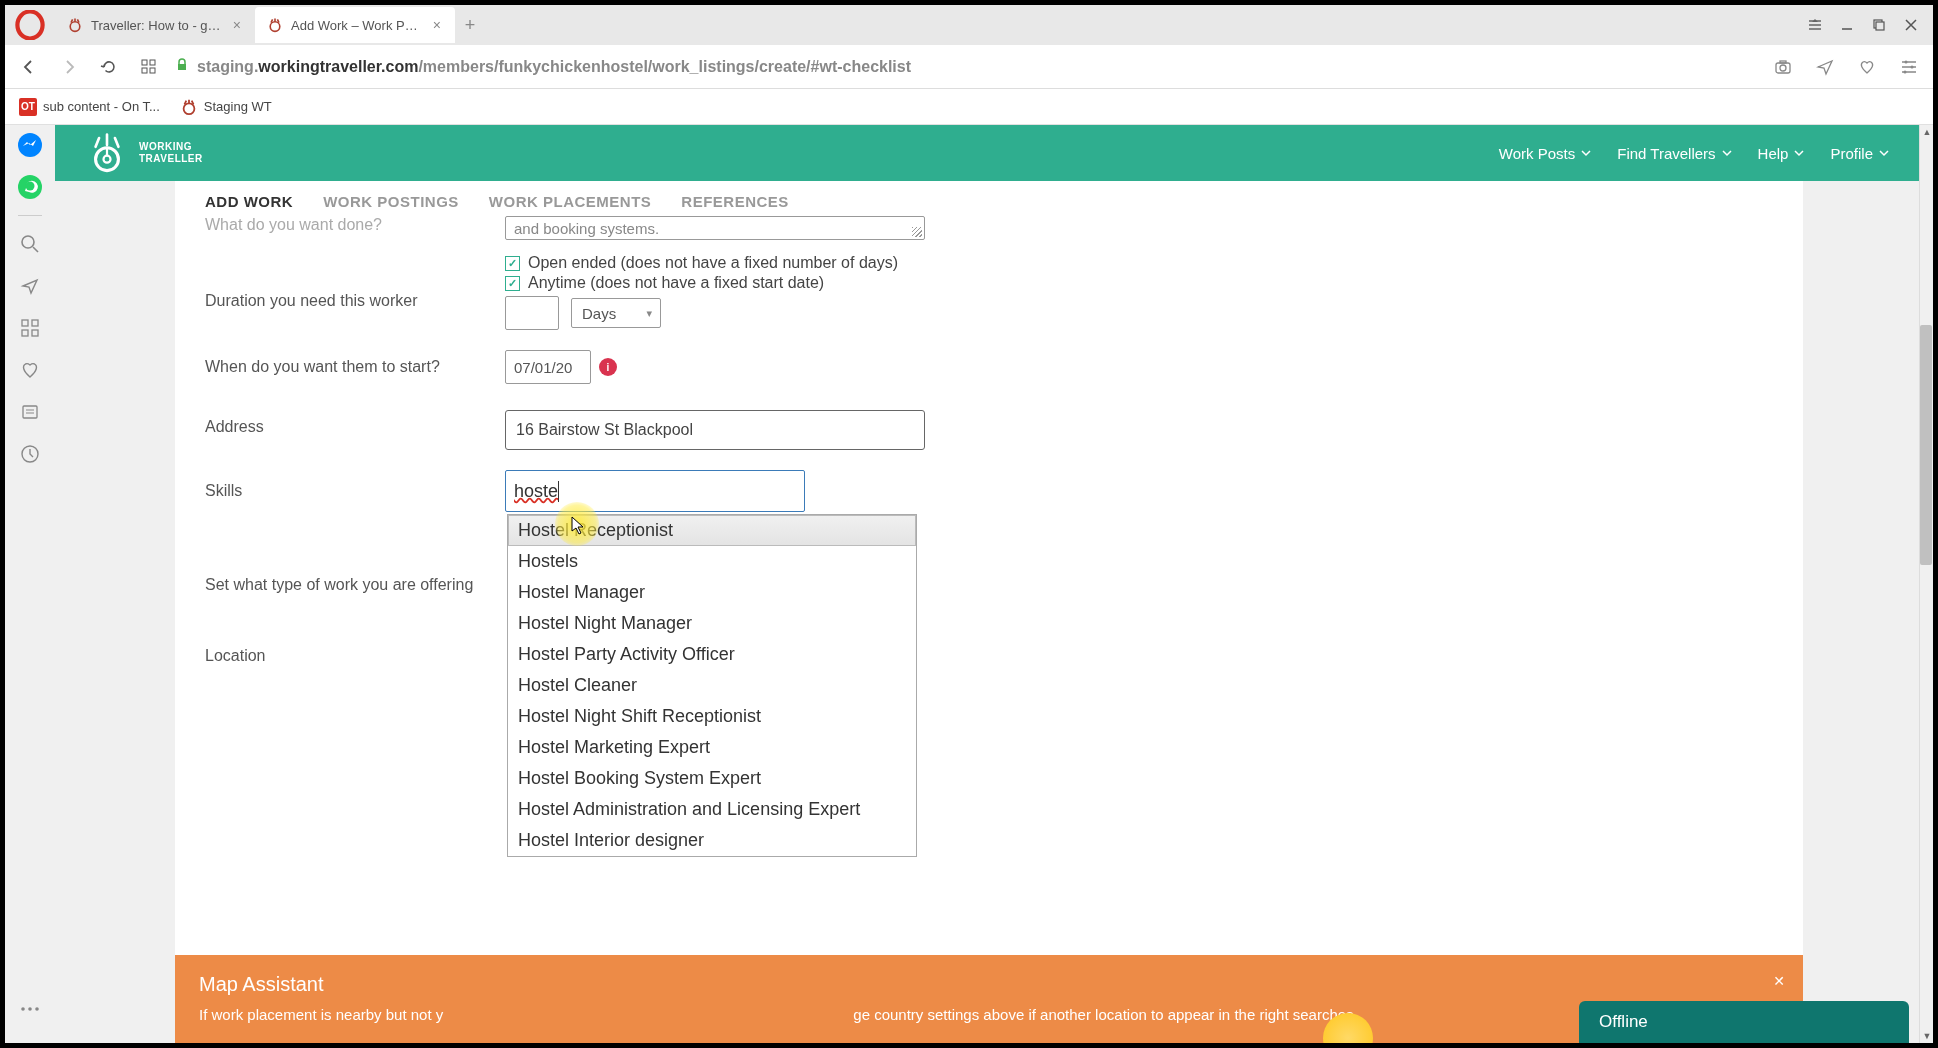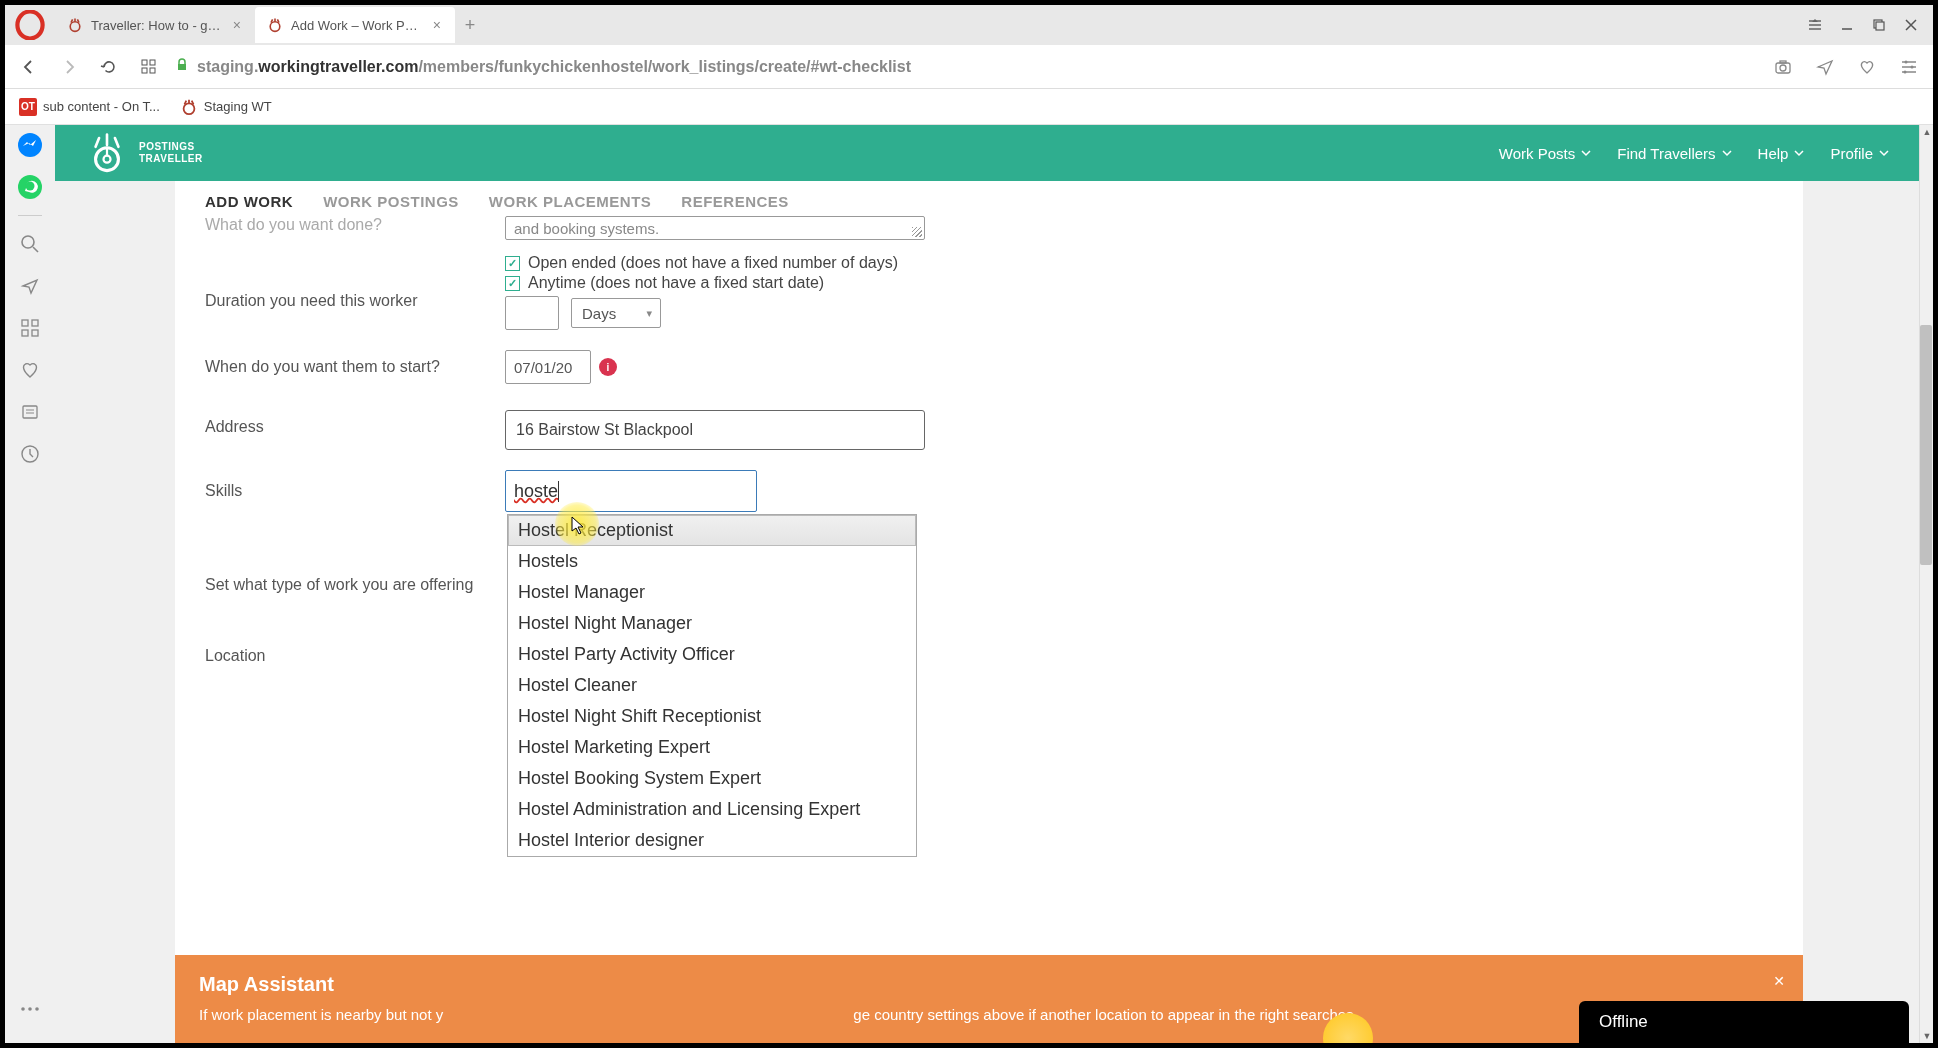--- a/index.html
+++ b/index.html
@@ -74,41 +74,41 @@
     
     .num-input { width: 54px; height: 34px; border: 1px solid #999; border-radius: 2px; }
     .select-box { width: 90px; height: 30px; border: 1px solid #999; border-radius: 2px; display: inline-flex; align-items: center; padding: 0 10px; font-size: 15px; color: #555; position: relative; }
     .select-box::after { content: '▾'; position: absolute; right: 8px; color: #888; font-size: 11px; }
     
     .date-input { width: 86px; height: 34px; border: 1px solid #999; border-radius: 2px; padding: 0 8px; font-size: 15px; color: #555; }
     .info-dot { width: 18px; height: 18px; border-radius: 50%; background: #d9334f; color: #fff; font-size: 10px; display: inline-flex; align-items: center; justify-content: center; margin-left: 8px; font-weight: bold; }
     
     .text-input { width: 420px; height: 40px; border: 1px solid #666; border-radius: 3px; padding: 0 10px; font-size: 16px; color: #444; }
     
-    .skills-input { width: 252px; height: 42px; border: 1.5px solid #3b7bb8; border-radius: 2px; padding: 0 8px; font-size: 18px; color: #333; position: relative; }
+    .skills-input { width: 300px; height: 42px; border: 1.5px solid #3b7bb8; border-radius: 2px; padding: 0 8px; font-size: 18px; color: #333; position: relative; }
     .skills-input .cursor { border-right: 1px solid #333; animation: blink 1s infinite; }
     .skills-input .underline { text-decoration: underline wavy #d93025; text-decoration-skip-ink: none; }
     
     
     .autocomplete { position: absolute; width: 410px; background: #fff; border: 1px solid #aaa; font-size: 18px; color: #333; z-index: 100; }
     .ac-item { padding: 5px 10px; cursor: pointer; }
     .ac-item.highlighted { background: linear-gradient(#f0f0f0, #e4e4e4); border: 1px solid #bbb; padding: 4px 9px; }
     
     
     .cursor-glow { position: absolute; width: 44px; height: 44px; border-radius: 50%; background: radial-gradient(circle, rgba(255,235,59,0.9) 0%, rgba(255,235,59,0.5) 60%, transparent 80%); pointer-events: none; z-index: 101; }
     .mouse-cursor { position: absolute; z-index: 102; pointer-events: none; }
     
     
     .map-assistant { position: absolute; left: 120px; right: 130px; bottom: 0; background: #ed8b47; color: #fff; padding: 18px 24px 18px 24px; }
-    .ma-title { font-size: 20px; margin-bottom: 8px; font-weight: 700; }
+    .ma-title { font-size: 20px; margin-bottom: 8px; font-weight: 400; }
     .ma-text { font-size: 15px; line-height: 1.4; }
     .ma-close { position: absolute; top: 18px; right: 18px; color: #fff; font-size: 14px; }
     
     
-    .chat-tab { position: absolute; right: 24px; bottom: 0; width: 330px; height: 42px; background: #000000; color: #fff; display: flex; align-items: center; padding: 8px 20px; font-size: 17px; border-radius: 6px 6px 0 0; }
+    .chat-tab { position: absolute; right: 24px; bottom: 0; width: 330px; height: 42px; background: #0f766e; color: #fff; display: flex; align-items: center; padding: 8px 20px; font-size: 17px; border-radius: 6px 6px 0 0; }
     
     
     .vscroll { position: absolute; right: 0; top: 0; bottom: 0; width: 14px; background: #f0f0f0; border-left: 1px solid #ddd; }
     .vscroll-thumb { position: absolute; right: 1px; width: 12px; background: #c0c0c0; border-radius: 2px; }
     .vscroll-arrow { position: absolute; left: 0; width: 14px; height: 14px; display: flex; align-items: center; justify-content: center; font-size: 9px; color: #666; }
     
     
     .yellow-bubble { position: absolute; width: 50px; height: 50px; border-radius: 50%; background: radial-gradient(circle, #ffd966 0%, #ffcc33 70%); z-index: 50; }
   </style>
 </head>
@@ -303,21 +303,21 @@
     <div class="content">
 
       <div class="site-header">
         <div class="site-logo">
           <svg class="site-logo-icon" viewBox="0 0 50 50">
               <circle cx="25" cy="32" r="13" fill="none" stroke="#fff" stroke-width="3.5"></circle>
               <circle cx="25" cy="32" r="4" fill="none" stroke="#fff" stroke-width="2.5"></circle>
               <line x1="25" y1="28" x2="25" y2="20" stroke="#fff" stroke-width="2.5"></line>
               <path d="M12 18 L16 8 M25 16 L25 4 M38 18 L34 8" stroke="#fff" stroke-width="3" stroke-linecap="round"></path>
             </svg>
-          <div class="site-logo-text"><span>POSTINGS</span><br><span>TRAVELLER</span></div>
+          <div class="site-logo-text"><span>WORKING</span><br><span>TRAVELLER</span></div>
         </div>
         <div class="site-nav">
           <div class="nav-item">
               <span>Work Posts</span> 
               <svg width="10" height="10">
                 <path d="M1 3 L5 7 L9 3" fill="none" stroke="#fff" stroke-width="1.5"></path>
               </svg>
             </div>
           <div class="nav-item">
               <span>Find Travellers</span> 

